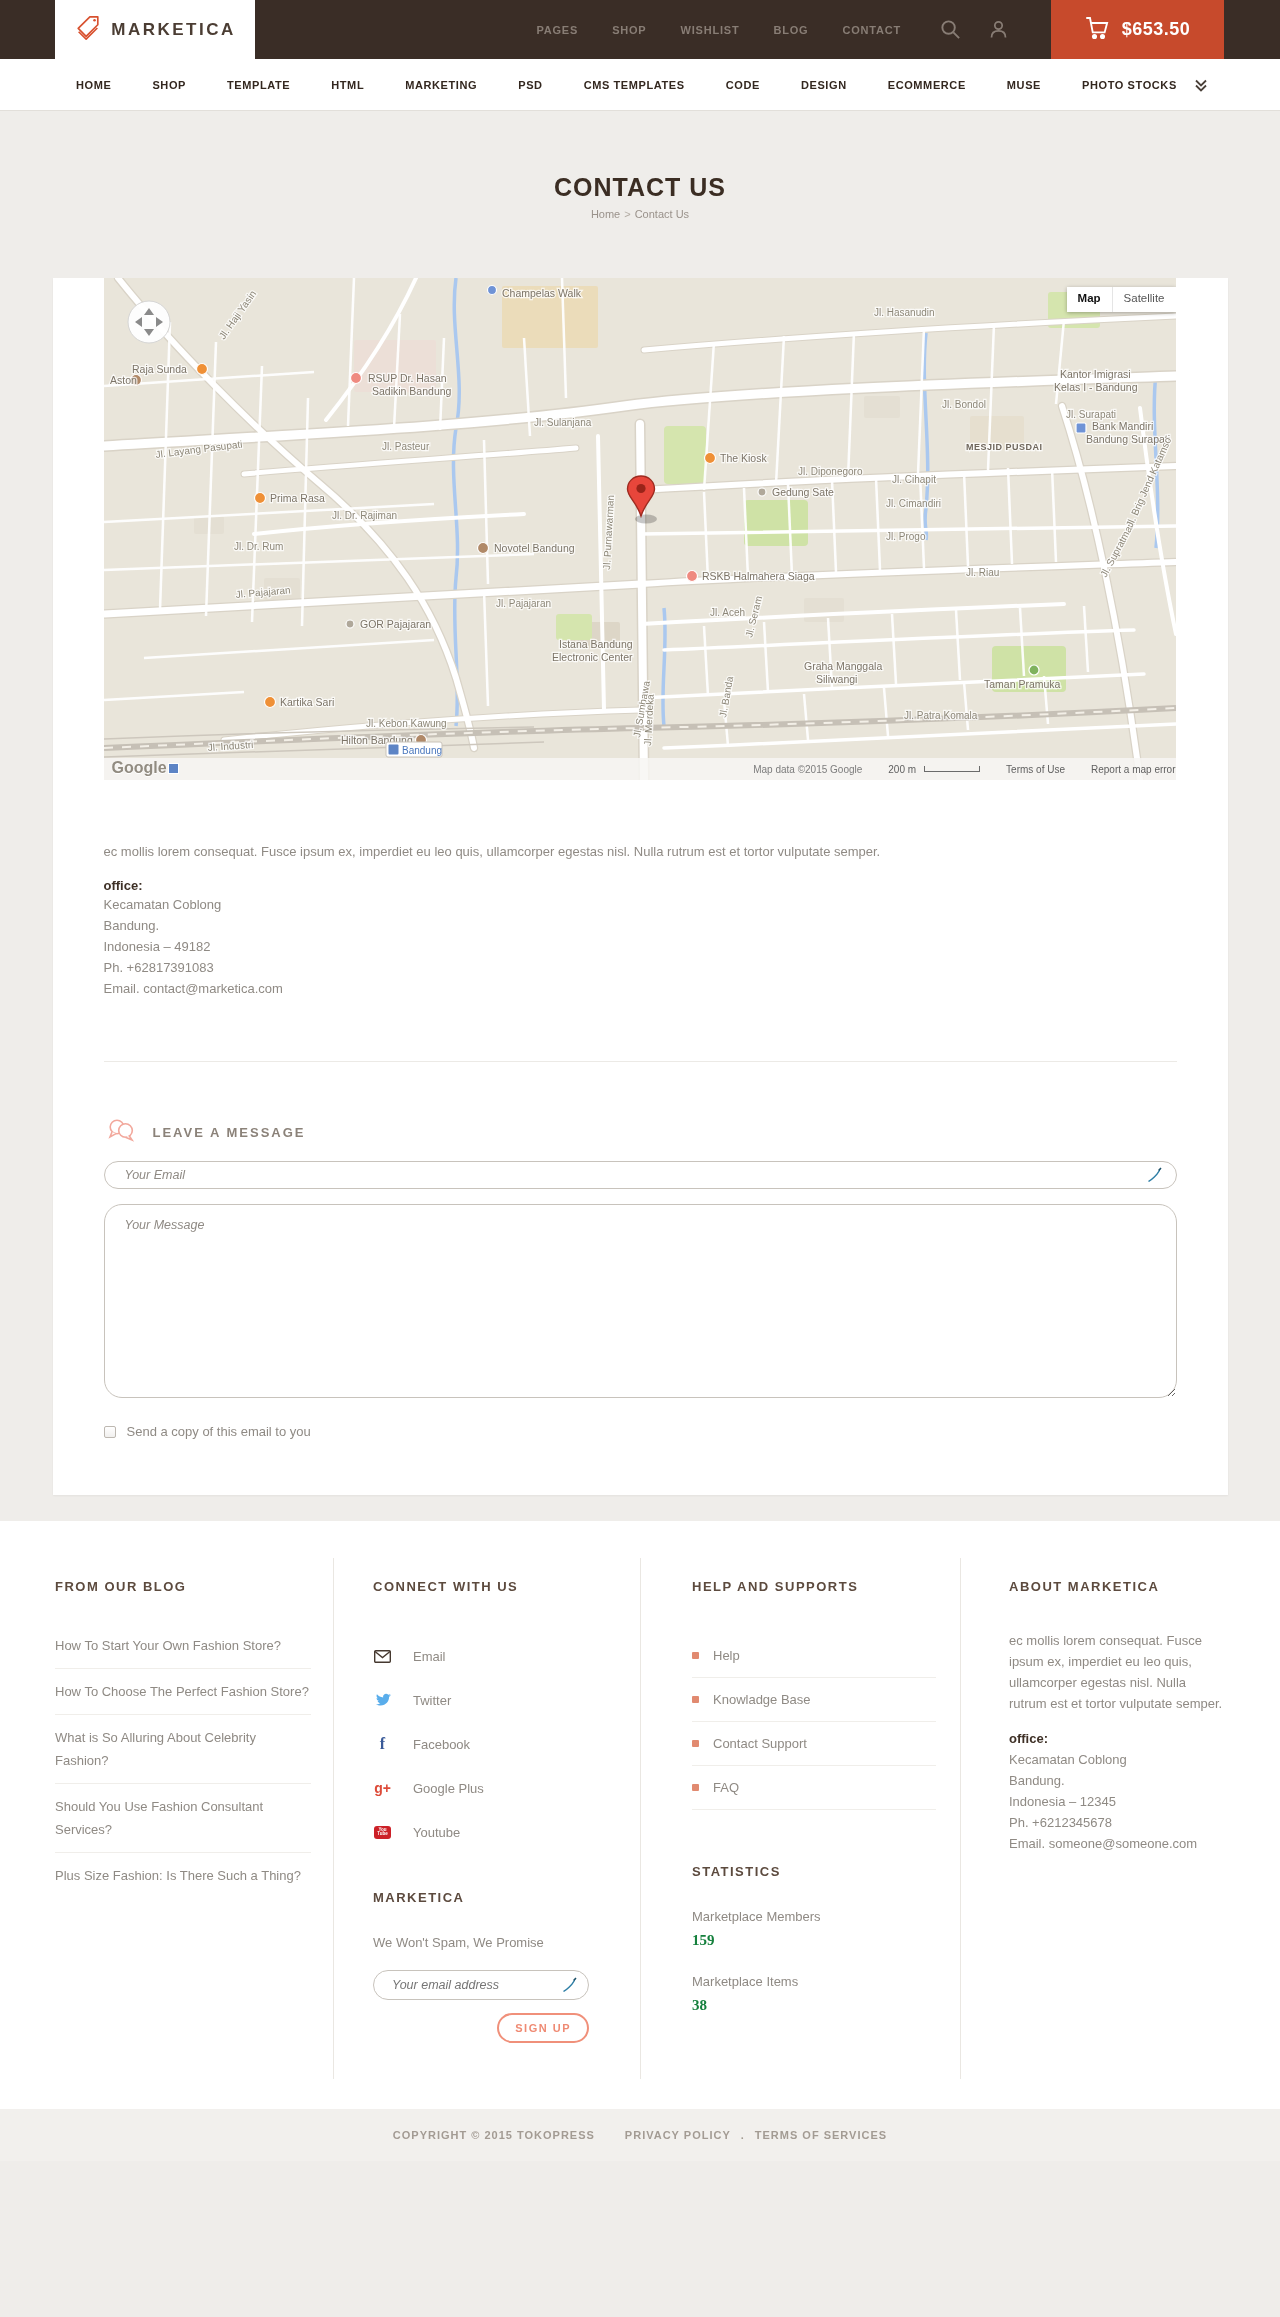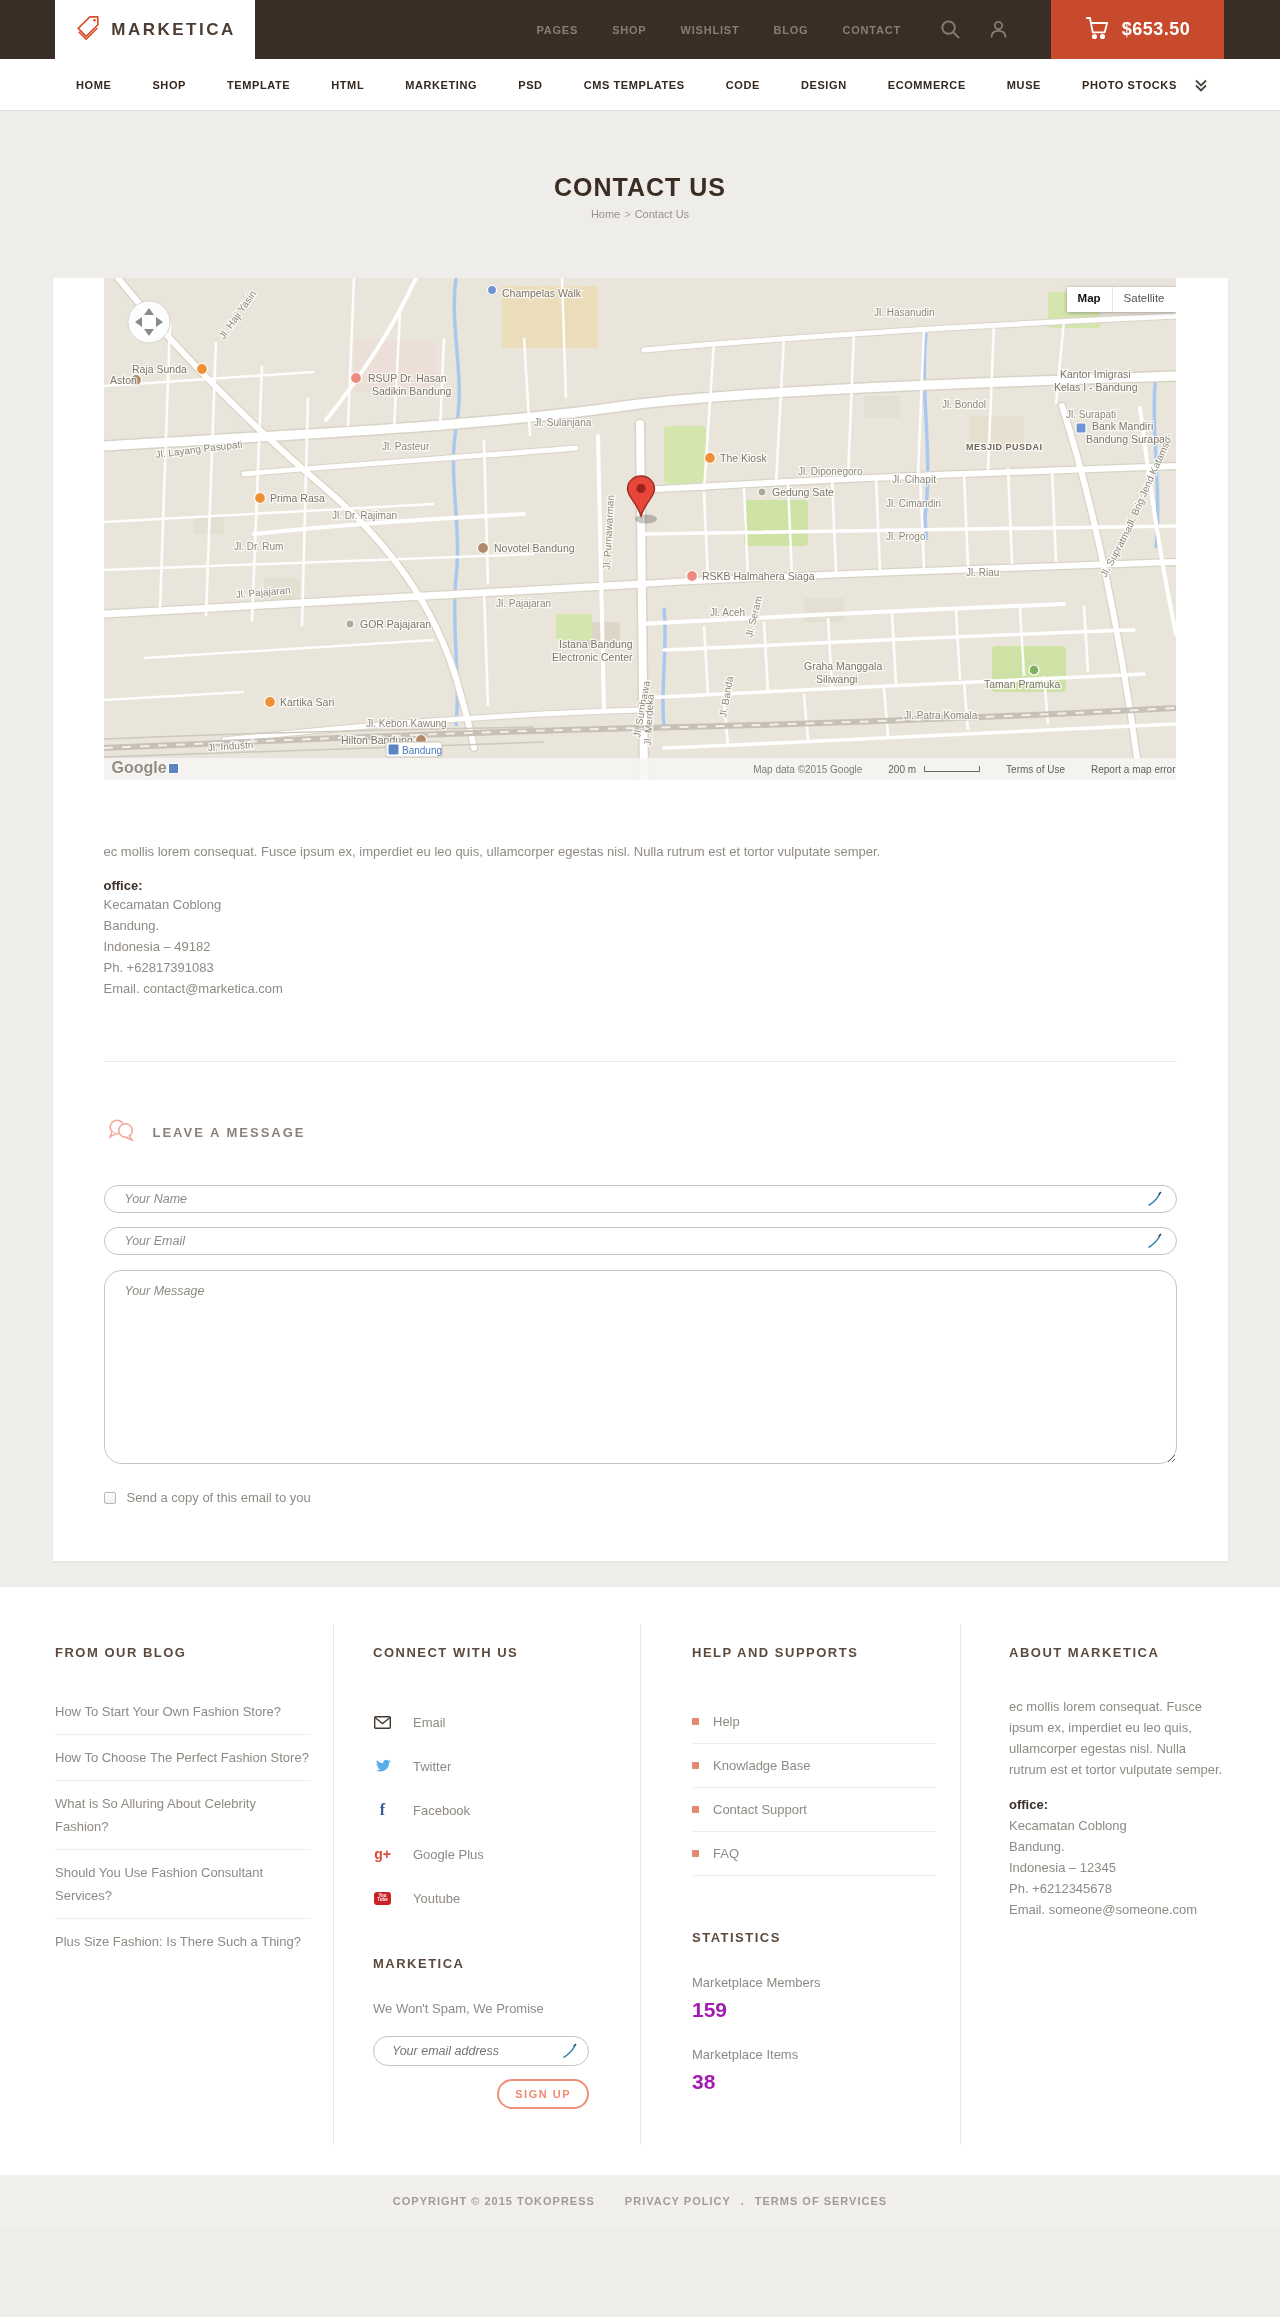--- a/index.html
+++ b/index.html
@@ -101,21 +101,21 @@
   .nl-field .pen { top: 7px; right: 12px; }
   .nl-signup-row { margin-top: 13px; text-align: right; }
   .signup-btn { background: #fff; border: 2px solid #f0907a; border-radius: 16px; padding: 7px 16px; font-family: "Liberation Sans", sans-serif; font-size: 11px; font-weight: bold; letter-spacing: 1.5px; color: #ef8a73; cursor: pointer; }
 
   .help-list { margin-top: 40px; }
   .help-list li { height: 44px; display: flex; align-items: center; gap: 14px; font-size: 13px; color: #8f8a84; border-bottom: 1px solid #f0eeea; cursor: pointer; }
   .bullet { width: 7px; height: 7px; background: #e18a70; border-radius: 1px; flex: none; }
   .stats-head { margin-top: 54px; }
   .stat-label { margin-top: 30px; font-size: 13px; color: #8f8a84; }
   .stat-label.second { margin-top: 25px; }
-  .stat-value { margin-top: 8px; font-size: 21px; font-weight: bold; color: #a21caf; }
+  .stat-value { margin-top: 8px; font-size: 15px; font-weight: bold; color: #15803d; font-family: Liberation Serif, serif; }
 
   .about-text { margin-top: 36px; font-size: 13px; color: #8f8a84; line-height: 21px; }
   .about-office { margin-top: 14px; font-size: 13px; font-weight: bold; color: #3e3026; line-height: 21px; }
 
   
   .copyright { height: 52px; background: #f2f0ed; display: flex; align-items: center; justify-content: center; gap: 30px; font-size: 11px; font-weight: bold; letter-spacing: 1px; color: #a39b93; }
   .copyright .links { display: flex; gap: 10px; }
   .copyright a { cursor: pointer; }
 </style>
 </head>
@@ -438,29 +438,20 @@
         <circle cx="11" cy="9" r="6.8" fill="#fff"></circle>
         <path d="M6,14 L4,19 L10,15.6" fill="#fff"></path>
         <circle cx="19.5" cy="12.5" r="6.8" fill="#fff"></circle>
         <path d="M23,17.5 L26,22 L19.5,19.2" fill="#fff"></path>
       </svg>
     </span>
     <h2>LEAVE A MESSAGE</h2>
   </div>
 
   <form>
-    <div class="field first">
-      <input type="text" placeholder="Your Name" style="">
-      <span class="pen">
-        <svg width="16" height="16" viewBox="0 0 16 16">
-            <path d="M2,14 C6,12 10,8 12.6,3.6 L15,1 L13.6,4.6 C11,9 7,13 3,15 Z" fill="#2f7fa6"></path>
-            <path d="M12.6,3.6 L15,1" stroke="#1c4f66" stroke-width="1.5"></path>
-          </svg>
-      </span>
-    </div>
     <div class="field">
       <input type="text" placeholder="Your Email" style="">
       <span class="pen">
         <svg width="16" height="16" viewBox="0 0 16 16">
             <path d="M2,14 C6,12 10,8 12.6,3.6 L15,1 L13.6,4.6 C11,9 7,13 3,15 Z" fill="#2f7fa6"></path>
             <path d="M12.6,3.6 L15,1" stroke="#1c4f66" stroke-width="1.5"></path>
           </svg>
       </span>
     </div>
     <div class="field msg">

